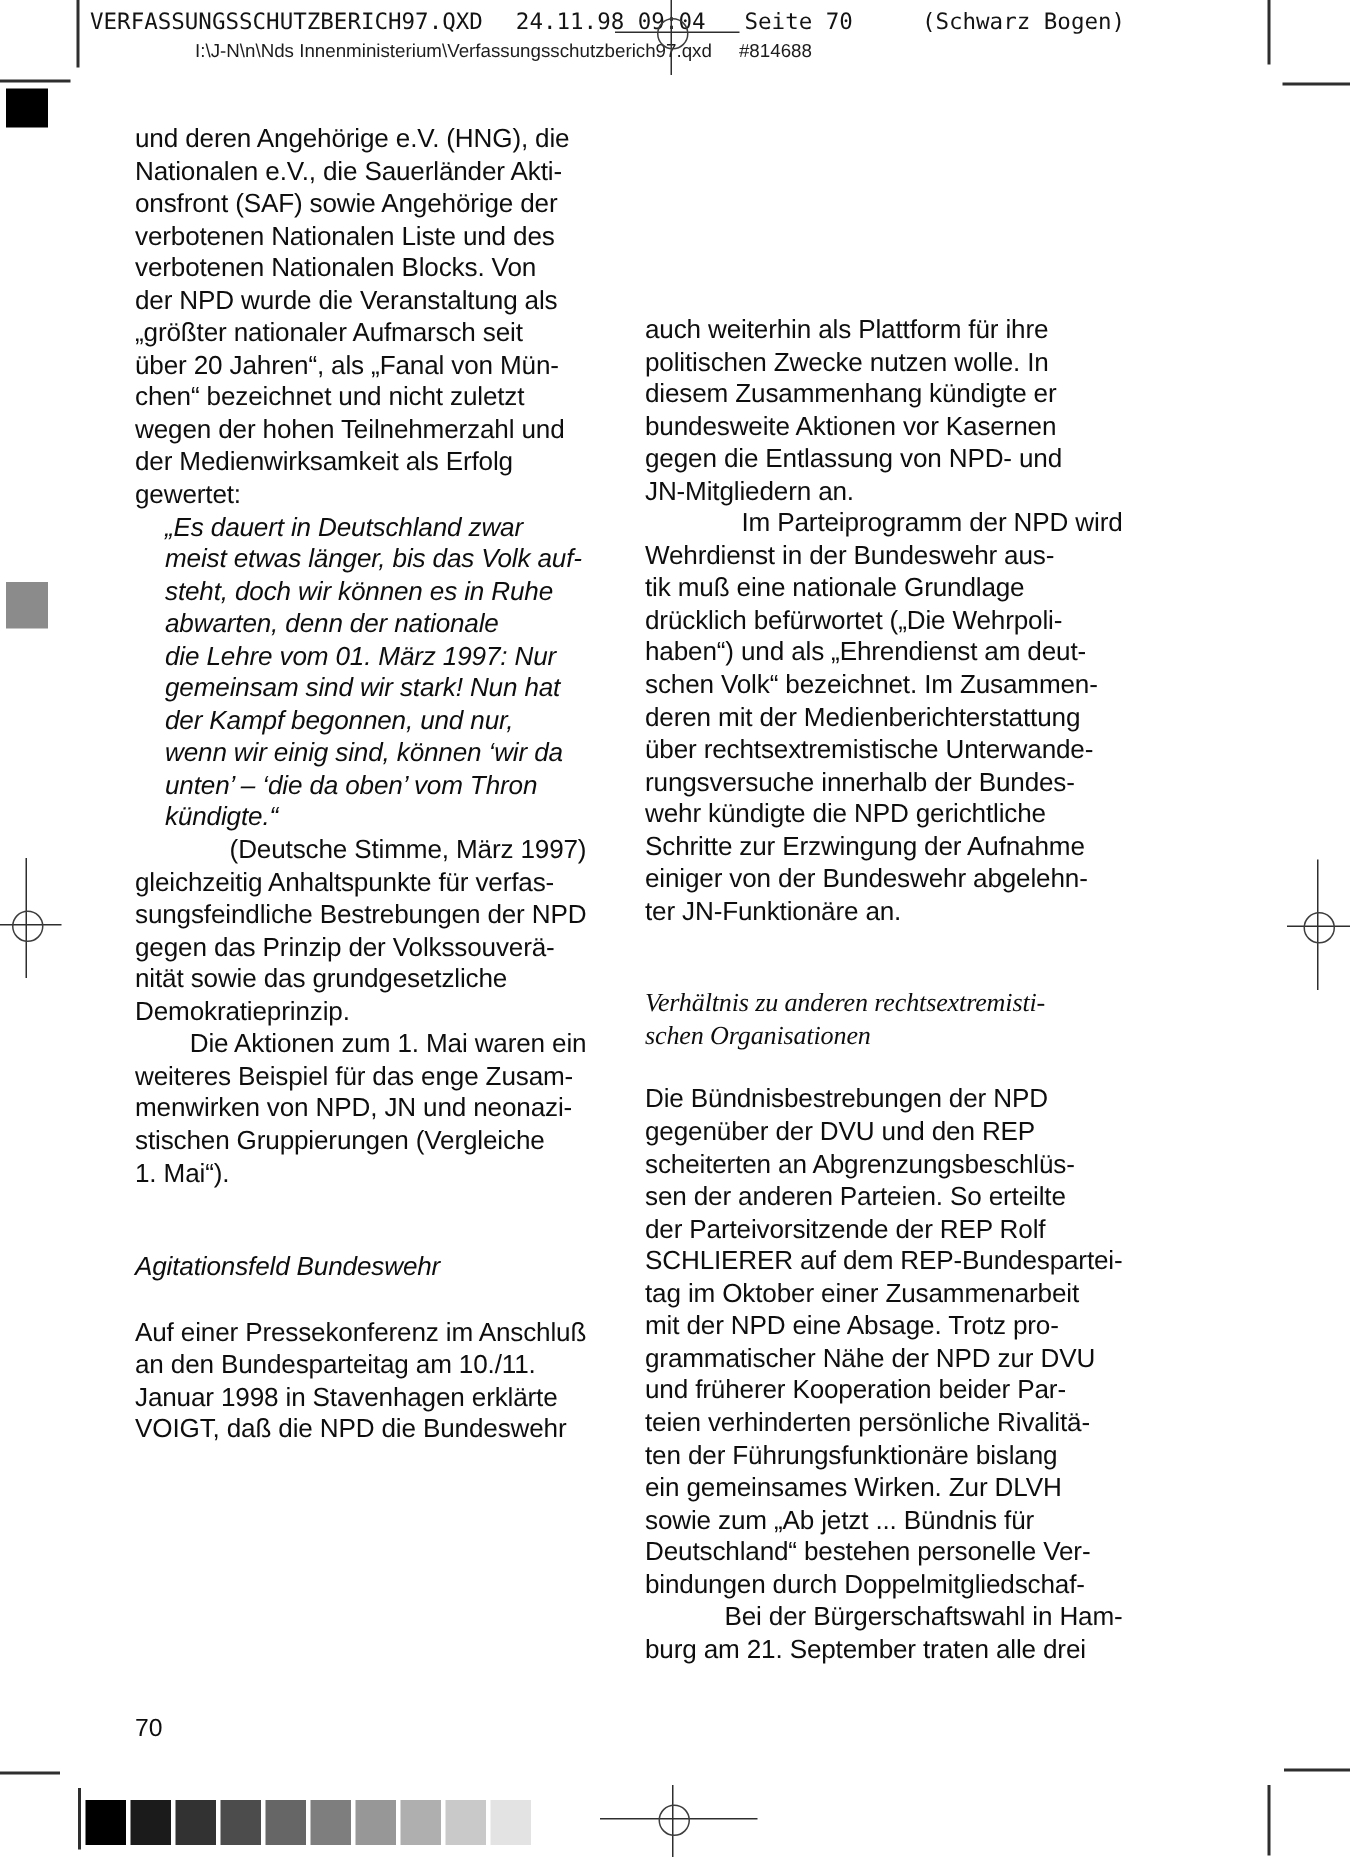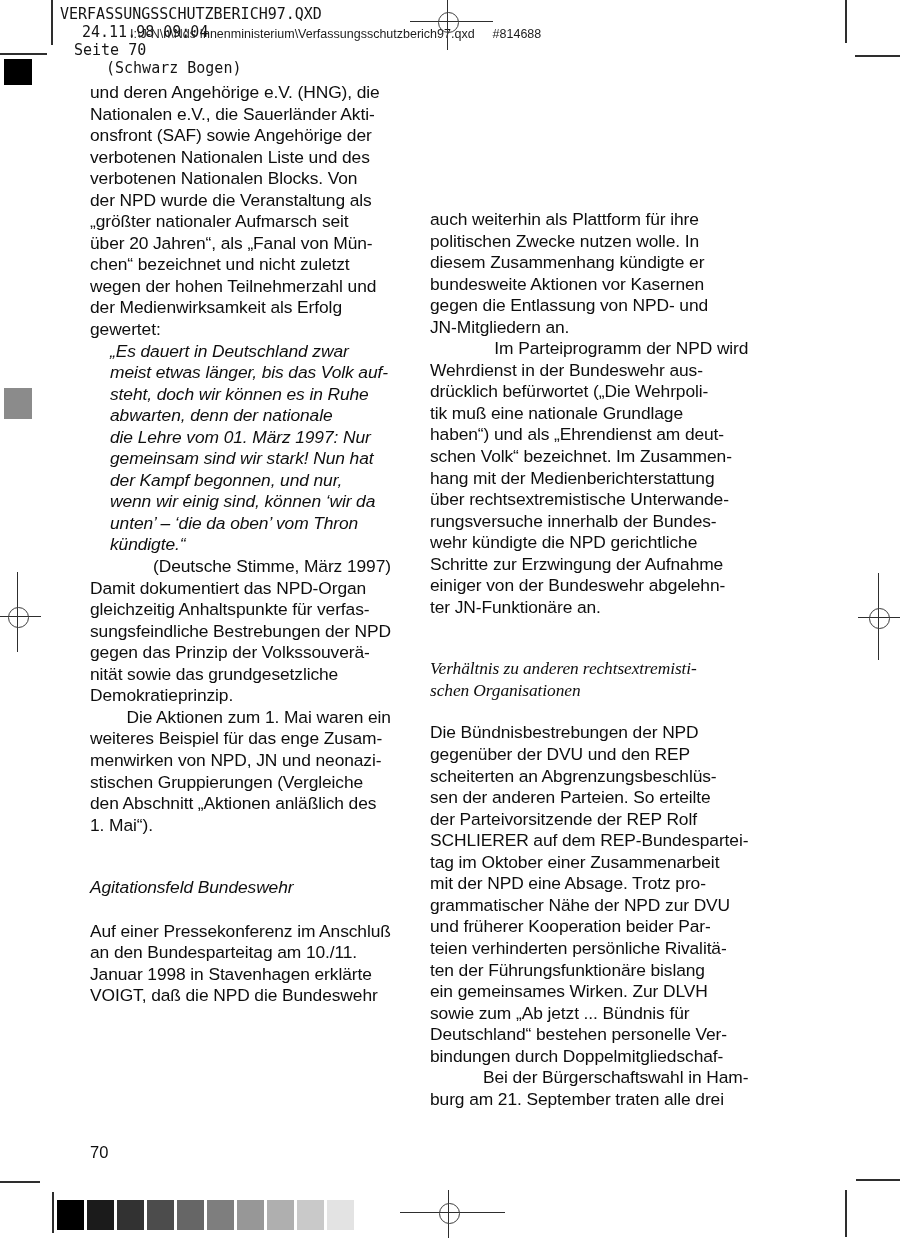--- a/index.html
+++ b/index.html
@@ -2,23 +2,23 @@
 <html><head>
 <meta charset="utf-8">
 <style>
   html,body{margin:0;padding:0;}
   body{width:900px;height:1238px;background:#ffffff;overflow:hidden;}
   .page{position:relative;width:900px;height:1238px;background:#ffffff;
         font-family:"Liberation Sans","DejaVu Sans",sans-serif;color:#0e0e0e;}
 
   
   .slug{position:absolute;left:60px;top:5px;font-family:"DejaVu Sans Mono","Liberation Mono",monospace;
-        font-size:15px;color:#141414;white-space:nowrap;display:flex;flex-direction:column;}
+        font-size:15px;color:#141414;white-space:nowrap;display:flex;}
   .slug .dt{margin-left:22px;}
-  .slug .st{margin-left:14px;}
+  .slug .st{margin-left:26px;}
   .slug .nt{margin-left:46px;}
   .slug2{position:absolute;left:130px;top:27px;font-size:12.5px;color:#1c1c1c;white-space:nowrap;display:flex;}
   .slug2 .job{margin-left:18px;}
 
   
   .column{position:absolute;font-size:17.4px;letter-spacing:-0.1px;}
   .line{height:21.55px;line-height:21.55px;white-space:nowrap;}
   .indent{padding-left:22px;text-align:right;}
   .block.quote{margin-left:20px;font-style:italic;}
   .block.heading{font-style:italic;}
@@ -76,33 +76,31 @@
         <div class="line">gemeinsam sind wir stark! Nun hat</div>
         <div class="line">der Kampf begonnen, und nur,</div>
         <div class="line">wenn wir einig sind, können ‘wir da</div>
         <div class="line">unten’ – ‘die da oben’ vom Thron</div>
         <div class="line">kündigte.“</div>
       </div>
       <div class="block para">
         <div class="line indent">(Deutsche Stimme, März 1997)</div>
       </div>
       <div class="block para">
-        <div class="line">Damit dokumentiert das NPD-Organ</div>
         <div class="line">gleichzeitig Anhaltspunkte für verfas-</div>
         <div class="line">sungsfeindliche Bestrebungen der NPD</div>
         <div class="line">gegen das Prinzip der Volkssouverä-</div>
         <div class="line">nität sowie das grundgesetzliche</div>
         <div class="line">Demokratieprinzip.</div>
       </div>
       <div class="block para">
         <div class="line indent">Die Aktionen zum 1. Mai waren ein</div>
         <div class="line">weiteres Beispiel für das enge Zusam-</div>
         <div class="line">menwirken von NPD, JN und neonazi-</div>
         <div class="line">stischen Gruppierungen (Vergleiche</div>
-        <div class="line">den Abschnitt „Aktionen anläßlich des</div>
         <div class="line">1. Mai“).</div>
       </div>
       <div class="block heading" style="margin-top: 41px;">
         <div class="line">Agitationsfeld Bundeswehr</div>
       </div>
       <div class="block para" style="margin-top: 22px;">
         <div class="line">Auf einer Pressekonferenz im Anschluß</div>
         <div class="line">an den Bundesparteitag am 10./11.</div>
         <div class="line">Januar 1998 in Stavenhagen erklärte</div>
         <div class="line">VOIGT, daß die NPD die Bundeswehr</div>
@@ -113,25 +111,25 @@
         <div class="line">auch weiterhin als Plattform für ihre</div>
         <div class="line">politischen Zwecke nutzen wolle. In</div>
         <div class="line">diesem Zusammenhang kündigte er</div>
         <div class="line">bundesweite Aktionen vor Kasernen</div>
         <div class="line">gegen die Entlassung von NPD- und</div>
         <div class="line">JN-Mitgliedern an.</div>
       </div>
       <div class="block para">
         <div class="line indent">Im Parteiprogramm der NPD wird</div>
         <div class="line">Wehrdienst in der Bundeswehr aus-</div>
+        <div class="line">tik muß eine nationale Grundlage</div>
         <div class="line">drücklich befürwortet („Die Wehrpoli-</div>
-        <div class="line">tik muß eine nationale Grundlage</div>
         <div class="line">haben“) und als „Ehrendienst am deut-</div>
         <div class="line">schen Volk“ bezeichnet. Im Zusammen-</div>
-        <div class="line">hang mit der Medienberichterstattung</div>
+        <div class="line">deren mit der Medienberichterstattung</div>
         <div class="line">über rechtsextremistische Unterwande-</div>
         <div class="line">rungsversuche innerhalb der Bundes-</div>
         <div class="line">wehr kündigte die NPD gerichtliche</div>
         <div class="line">Schritte zur Erzwingung der Aufnahme</div>
         <div class="line">einiger von der Bundeswehr abgelehn-</div>
         <div class="line">ter JN-Funktionäre an.</div>
       </div>
       <div class="block heading" style="margin-top: 40px; font-family: Liberation Serif, serif;">
         <div class="line">Verhältnis zu anderen rechtsextremisti-</div>
         <div class="line">schen Organisationen</div>

